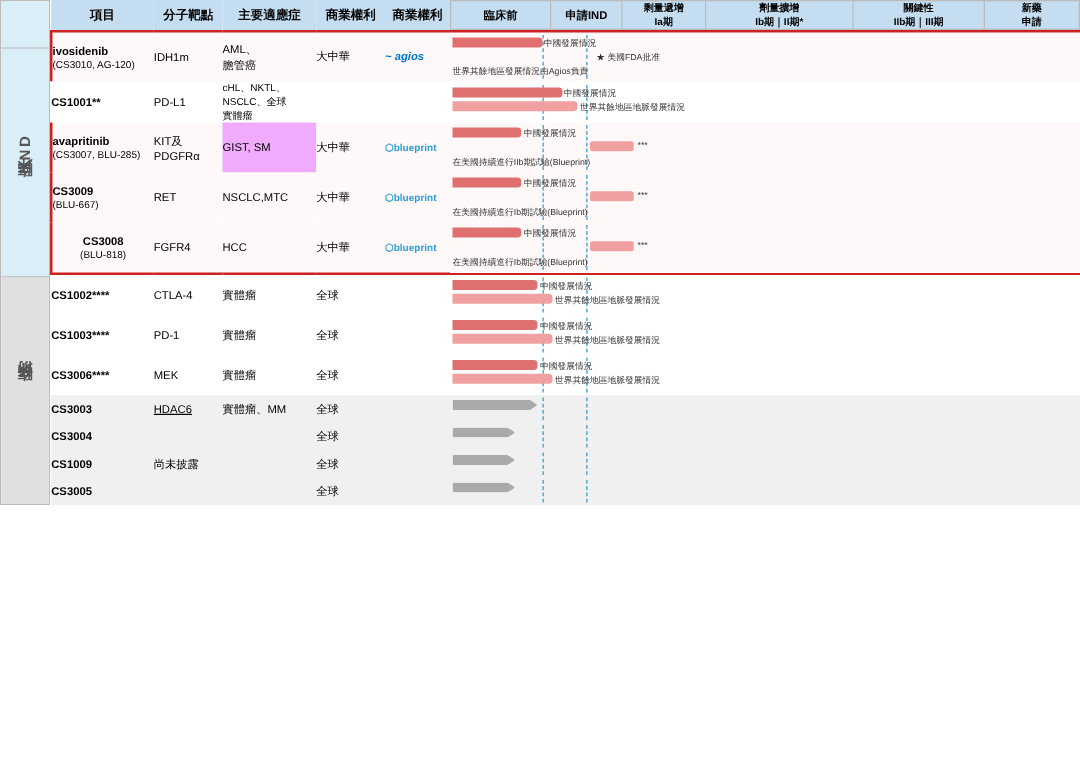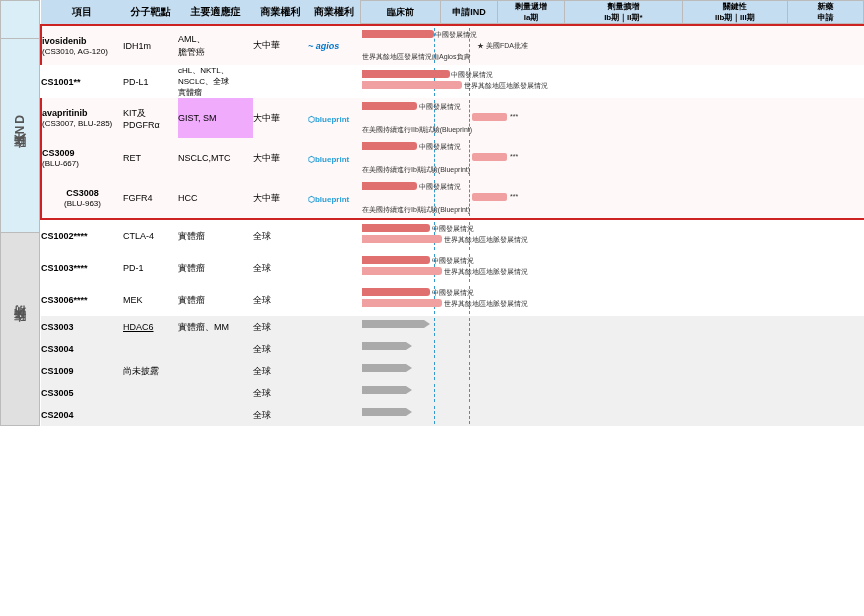--- a/index.html
+++ b/index.html
@@ -222,21 +222,21 @@
               <div style="position:relative; height:11px; z-index:2;">
                 <div style="position:absolute; left:0; top:0; font-size:7px; color:#333; white-space:nowrap;">在美國持續進行Ib期試驗(Blueprint)</div>
               </div>
             </div>
           </td>
         </tr>
 
         <tr style="border-left: 2px solid #cc2222; border-bottom: 2px solid #cc2222;">
           <td style="font-weight:bold; font-size:9px; border-left: 2px solid #cc2222; border-bottom: 2px solid #cc2222; background:#fff8f8;text-align:center;">
             CS3008<br>
-            <span style="font-weight:normal; font-size:8px;">(BLU-963)</span>
+            <span style="font-weight:normal; font-size:8px;">(BLU-818)</span>
           </td>
           <td style="font-size:9px; border-bottom: 2px solid #cc2222; background:#fff8f8;">FGFR4</td>
           <td style="font-size:9px; border-bottom: 2px solid #cc2222; background:#fff8f8;">HCC</td>
           <td style="font-size:9px; border-bottom: 2px solid #cc2222; background:#fff8f8;">大中華</td>
           <td style="border-bottom: 2px solid #cc2222; background:#fff8f8;">
             <span style="color:#2a9fd6; font-weight:bold; font-size:8px;">⬡blueprint</span>
           </td>
           <td colspan="7" style="padding: 2px 0 2px 2px; border-bottom: 2px solid #cc2222; background:#fff8f8; position:relative;">
             <div style="position:relative; min-height:32px;">
               <div style="position:absolute; top:0; bottom:0; left:72px; border-left:1px dashed #3399cc; z-index:1;"></div>
@@ -383,32 +383,16 @@
             <div style="position:relative; min-height:18px;">
               <div style="position:absolute; top:0; bottom:0; left:72px; border-left:1px dashed #3399cc; z-index:1;"></div>
               <div style="position:absolute; top:0; bottom:0; left:107px; border-left:1px dashed #3399cc; z-index:1;"></div>
               <div style="position:relative; height:12px; z-index:2;">
                 <div style="position:absolute; left:0; top:2px; width:50px; height:8px; background:#aaaaaa; border-radius:0 5px 5px 0; clip-path: polygon(0 0, calc(100% - 6px) 0, 100% 50%, calc(100% - 6px) 100%, 0 100%);"></div>
               </div>
             </div>
           </td>
         </tr>
 
-        <tr style="background:#f0f0f0;">
-          <td style="font-weight:bold; font-size:9px; background:#f0f0f0;">CS2004</td>
-          <td style="font-size:9px; background:#f0f0f0;"></td>
-          <td style="font-size:9px; background:#f0f0f0;"></td>
-          <td style="font-size:9px; background:#f0f0f0;">全球</td>
-          <td style="background:#f0f0f0;"></td>
-          <td colspan="7" style="padding: 2px 0 2px 2px; background:#f0f0f0; position:relative;">
-            <div style="position:relative; min-height:18px;">
-              <div style="position:absolute; top:0; bottom:0; left:72px; border-left:1px dashed #3399cc; z-index:1;"></div>
-              <div style="position:absolute; top:0; bottom:0; left:107px; border-left:1px dashed #3399cc; z-index:1;"></div>
-              <div style="position:relative; height:12px; z-index:2;">
-                <div style="position:absolute; left:0; top:2px; width:50px; height:8px; background:#aaaaaa; border-radius:0 5px 5px 0; clip-path: polygon(0 0, calc(100% - 6px) 0, 100% 50%, calc(100% - 6px) 100%, 0 100%);"></div>
-              </div>
-            </div>
-          </td>
-        </tr>
       </tbody>
     </table>
   </div>
 </div>
 
 </body></html>

